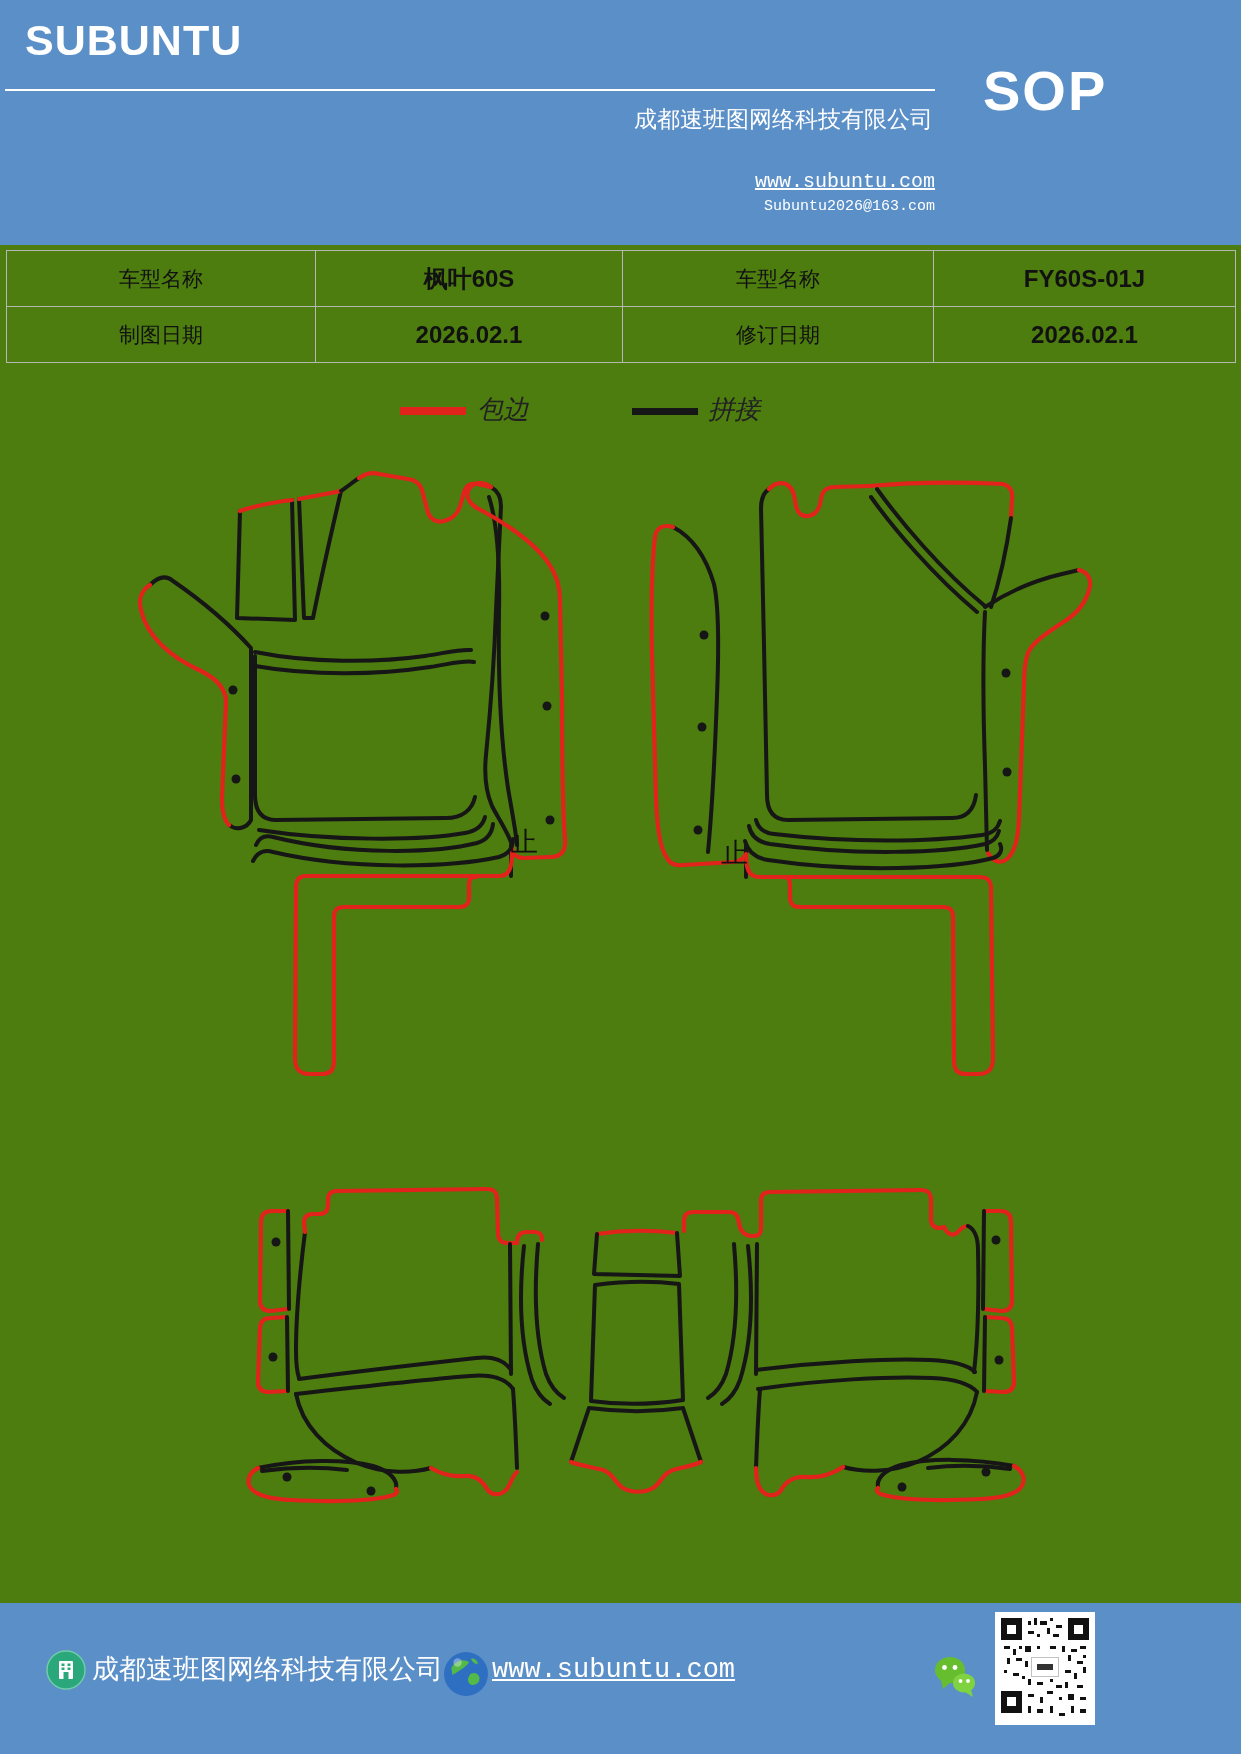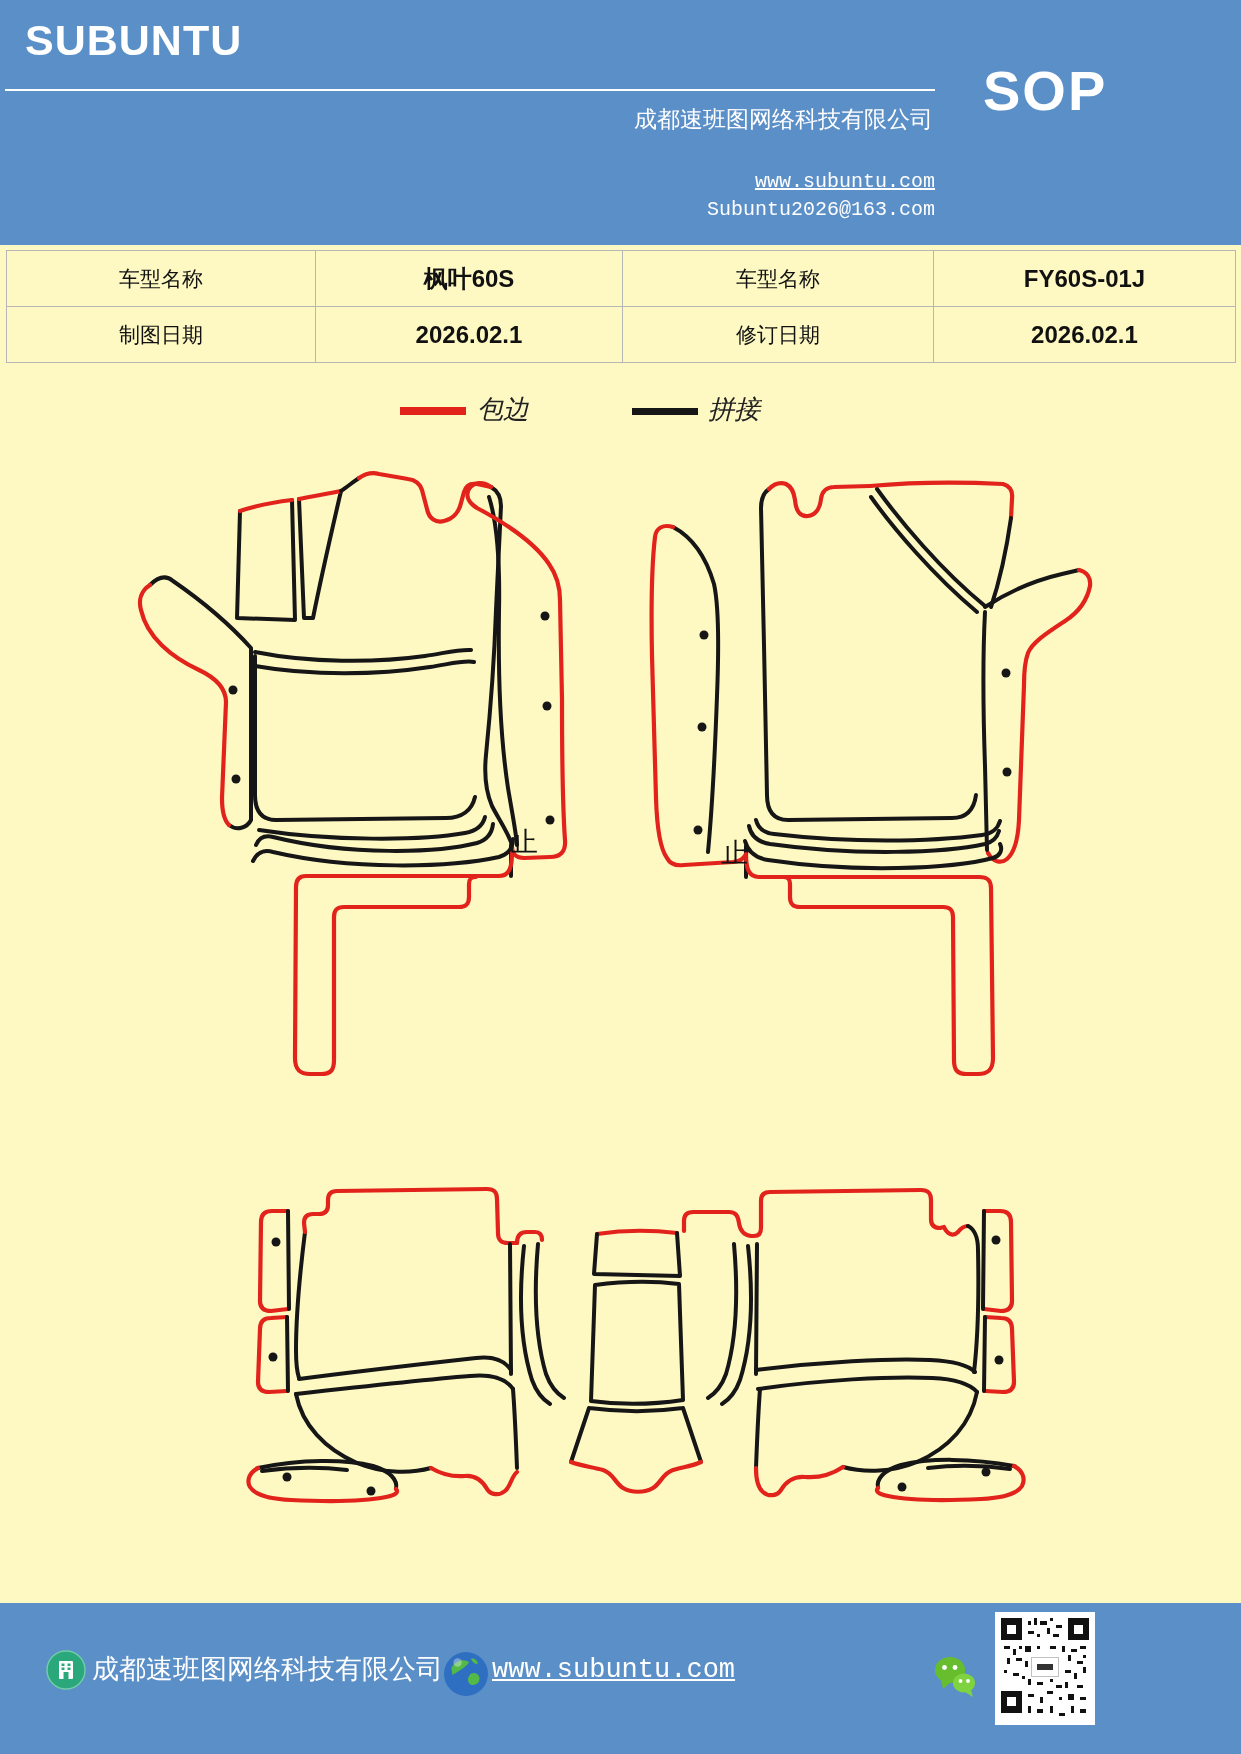--- a/index.html
+++ b/index.html
@@ -1,26 +1,26 @@
 <!DOCTYPE html>
 <html><head>
 <meta charset="utf-8">
 <style>
   * { margin:0; padding:0; box-sizing:border-box; }
   body { font-family:"Liberation Sans", sans-serif; background:#e8e8e8; }
-  .page { position:relative; width:1241px; height:1754px; background:#fef9c3; margin:0 auto; overflow:hidden; }
+  .page { position:relative; width:1241px; height:1754px; background:#4d7c0f; margin:0 auto; overflow:hidden; }
 
   
   .header { position:absolute; top:0; left:0; width:1241px; height:245px; background:#5B8FC7; }
   .brand { position:absolute; left:25px; top:16px; font-size:43px; font-weight:800; color:#fff; letter-spacing:1px; }
   .header-rule { position:absolute; left:5px; top:89px; width:930px; height:2px; background:#fff; }
   .page-title { position:absolute; left:30px; top:144px; font-size:33px; font-weight:700; color:#fff; letter-spacing:2px; }
   .header-company { position:absolute; right:308px; top:104px; font-size:23px; color:#fff; }
   .header-website { position:absolute; right:306px; top:170px; font-size:20px; color:#fff; font-family:"Liberation Mono", monospace; text-decoration:underline; cursor:pointer; }
-  .header-email { position:absolute; right:306px; top:198px; font-size:20px; color:#fff; font-family:"Liberation Mono", monospace; }
+  .header-email { position:absolute; right:306px; top:198px; font-size:15px; color:#fff; font-family:"Liberation Mono", monospace; }
   .doc-type { position:absolute; left:983px; top:58px; font-size:56px; font-weight:800; color:#fff; letter-spacing:2px; }
 
   
   .info-table { position:absolute; top:250px; left:6px; width:1229px; border-collapse:collapse; table-layout:fixed; }
   .info-table td { border:1px solid #b7b7b7; height:56px; text-align:center; vertical-align:middle; color:#111; }
   .cell-label { font-size:21px;margin-left:8px; }
   .cell-value { font-size:24px; font-weight:700; }
 
   
   .legend-swatch { position:absolute; }

